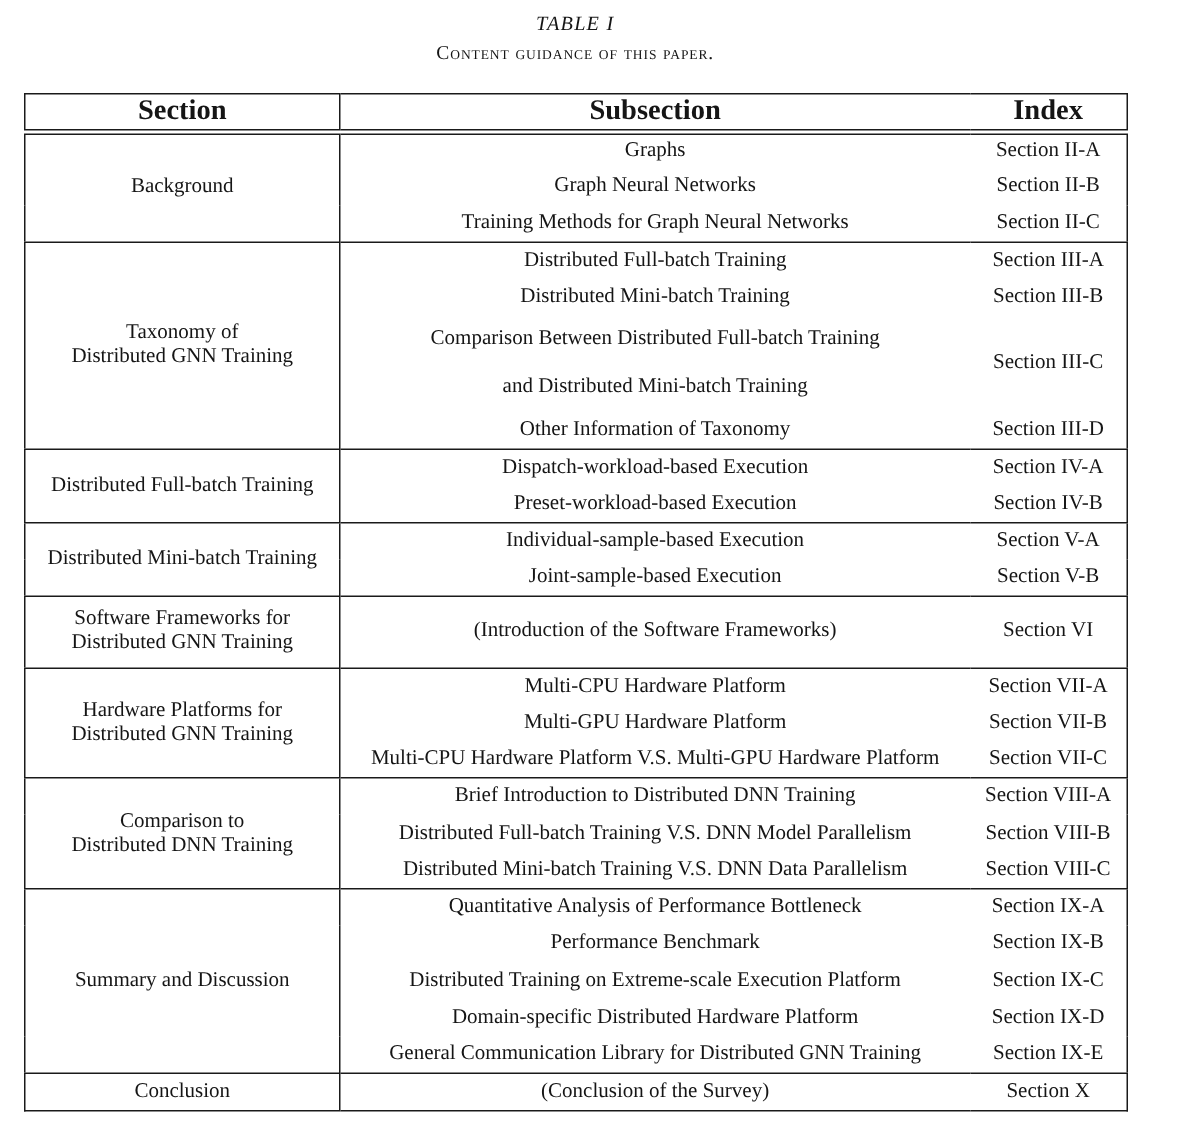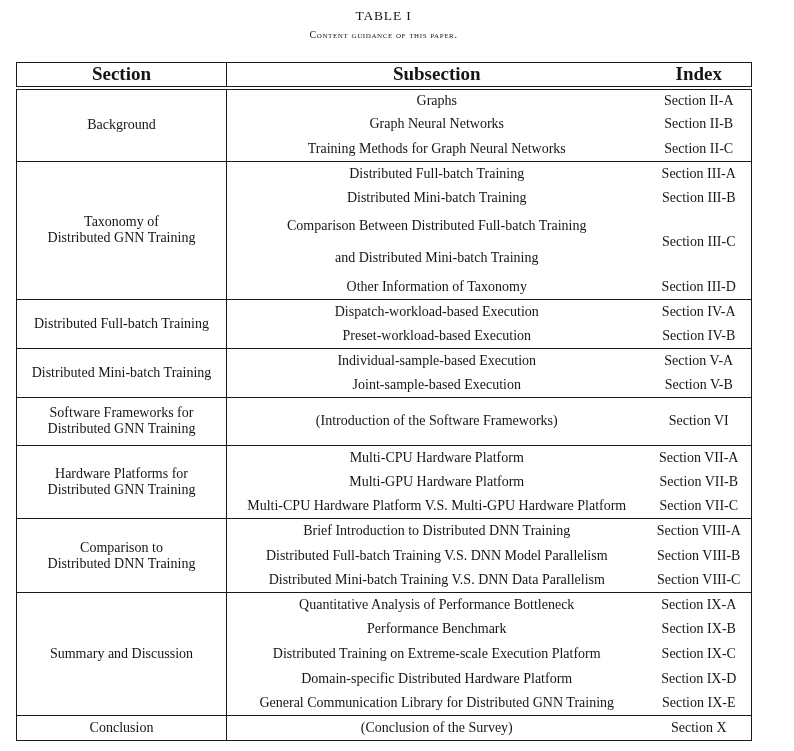--- a/index.html
+++ b/index.html
@@ -14,23 +14,24 @@
 
   .caption {
     position: absolute;
     top: 6px; left: 16px; width: 735px;
     text-align: center;
     line-height: 19px;
   }
   .caption-label {
     font-size: 13.5px;
     letter-spacing: 0.8px;
+    font-style: italic;
   }
   .caption-title {
-    font-size: 10px;
+    font-size: 13px;
     font-variant: small-caps;
     letter-spacing: 0.6px;
   }
 
   table.content-table {
     position: absolute;
     top: 62px; left: 16px;
     width: 735px;
     border-collapse: collapse;
     table-layout: fixed;

